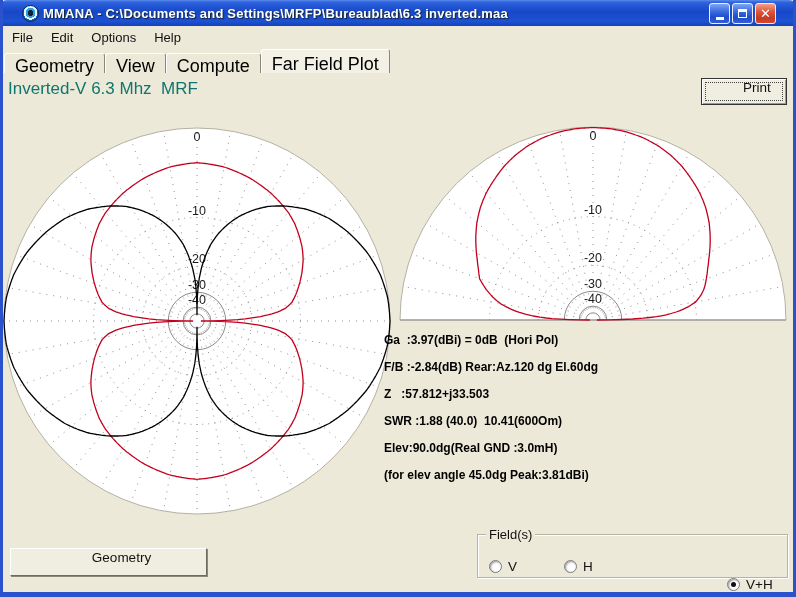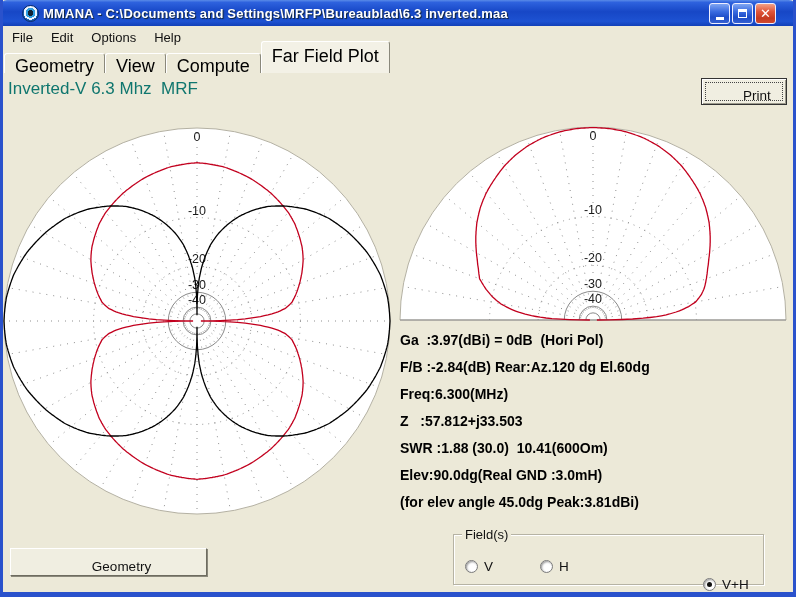--- a/index.html
+++ b/index.html
@@ -23,38 +23,38 @@
   .glyph-min{display:block;width:8px;height:3px;background:#fff;margin-top:10px;}
   .glyph-max{display:block;width:9px;height:9px;border:1px solid #fff;border-top:3px solid #fff;}
   .glyph-close{line-height:1;font-size:13px;}
   
   .menubar{position:absolute;left:3px;top:27px;right:3px;height:20px;display:flex;align-items:center;font-size:13px;}
   .menu-item{padding:2px 9px;color:#111;text-align:right;}
   .tabrow{position:absolute;left:4px;top:50px;height:23px;display:flex;align-items:flex-end;}
   .tab{height:20px;padding:2px 10px 0 10px;font-size:18px;color:#000000;background:#ECE9D8;
     border-left:1px solid #fff;border-top:1px solid #fff;border-right:1px solid #8A887B;
     border-radius:3px 3px 0 0;white-space:nowrap;}
-  .tab.active{height:32px;padding-top:4px;background:#F3F1E6;border-top:1px solid #fff;
+  .tab.active{height:24px;padding-top:4px;background:#F3F1E6;border-top:1px solid #fff;
     position:relative;z-index:2;margin-right:18px;}
   
   .model-label{position:absolute;left:8px;top:79px;font-size:17px;color:#0f766e;white-space:pre;}
   .btn{background:#F0EEE1;border-top:1px solid #FFFFFF;border-left:1px solid #FFFFFF;
     border-right:1px solid #6E6C60;border-bottom:1px solid #6E6C60;
-    box-shadow:1px 1px 0 #8a887b;font-size:13.5px;color:#111;display:flex;align-items:flex-end;justify-content:center;padding-left:32px;}
+    box-shadow:1px 1px 0 #8a887b;font-size:13.5px;color:#111;display:flex;align-items:flex-start;justify-content:center;padding-left:32px;}
   .print-btn{position:absolute;left:701px;top:78px;width:86px;height:27px;
     border:1px solid #333;box-shadow:inset 1px 1px 0 #fff,inset -1px -1px 0 #9c9a8c;outline:none;}
   .print-btn .focusrect{position:absolute;inset:3px;border:1px dotted #444;pointer-events:none;}
   .elev-btn{position:absolute;left:10px;top:548px;width:197px;height:28px;}
   
   .plot{position:absolute;}
   
-  .stats{position:absolute;left:400px;top:327px;width:392px;font-weight:bold;font-size:14px;color:#000;}
+  .stats{position:absolute;left:384px;top:327px;width:392px;font-weight:bold;font-size:12px;color:#000;}
   .stats .line{white-space:pre;line-height:27px;}
   
-  .fields-group{position:absolute;left:453px;top:534px;width:311px;height:51px;
+  .fields-group{position:absolute;left:477px;top:534px;width:311px;height:44px;
     border:1px solid #B6B3A4;box-shadow:inset 1px 1px 0 #fff,1px 1px 0 #fff;padding-left:47px;}
   .fields-legend{position:absolute;left:8px;top:-8px;background:#ECE9D8;padding:0 3px;font-size:13px;color:#111;}
   .radio-option{position:absolute;top:24px;display:flex;align-items:center;font-size:13.5px;color:#111;}
   .radio-circle{width:13px;height:13px;border-radius:50%;background:#fff;margin-right:6px;
     border:1px solid #7a7a7a;box-shadow:inset 1px 1px 2px #9a9a9a;position:relative;flex:0 0 auto;}
   .radio-circle.checked::after{content:"";position:absolute;left:3px;top:3px;width:5px;height:5px;border-radius:50%;background:#111;}
 </style>
 </head>
 <body>
 
@@ -180,23 +180,22 @@
       <text x="197" y="90.55199999999999" text-anchor="middle" font-size="12.5" fill="#1a1a1a">-10</text>
       <text x="197" y="139.188" text-anchor="middle" font-size="12.5" fill="#1a1a1a">-20</text>
       <text x="197" y="165.243" text-anchor="middle" font-size="12.5" fill="#1a1a1a">-30</text>
       <text x="197" y="180.104" text-anchor="middle" font-size="12.5" fill="#1a1a1a">-40</text>
       <path d="M200.9 197.0L213.4 196.9L225.9 196.5L236.6 196.0L247.1 195.2L253.9 194.5L260.6 193.7L265.4 192.8L270.2 191.9L273.5 191.0L276.8 190.0L280.1 189.0L283.4 187.9L285.7 186.9L288.0 185.8L290.3 184.7L292.6 183.6L294.3 182.5L296.1 181.3L297.9 180.1L299.6 178.9L300.6 177.8L301.5 176.7L302.4 175.5L303.3 174.4L304.2 173.2L305.1 172.0L305.7 170.9L306.2 169.8L306.8 168.6L307.3 167.4L307.8 166.3L308.3 165.1L308.6 163.9L308.9 162.8L309.2 161.6L309.4 160.5L309.7 159.3L309.9 158.1L310.1 156.9L310.4 155.7L310.6 154.5L310.7 153.3L310.9 152.1L311.1 150.9L311.2 149.7L311.4 148.5L311.5 147.2L311.6 146.0L311.8 144.7L312.0 143.4L312.2 142.1L312.4 140.7L312.5 139.4L312.6 138.1L312.8 136.7L312.9 135.4L313.1 134.0L313.3 132.6L313.4 131.1L313.6 129.7L313.7 128.2L313.8 126.8L313.9 125.3L314.0 123.9L314.1 122.4L314.1 120.9L314.2 119.4L314.2 117.9L314.2 116.4L314.2 114.9L314.2 113.4L314.1 111.9L314.0 110.4L314.0 108.9L313.8 107.3L313.7 105.8L313.6 104.3L313.4 102.7L313.3 101.2L313.1 99.6L312.8 98.1L312.5 96.6L312.2 95.1L311.9 93.6L311.5 92.0L311.2 90.5L310.8 89.0L310.4 87.5L310.0 85.9L309.6 84.4L309.1 83.0L308.5 81.5L308.0 80.0L307.4 78.6L306.9 77.1L306.3 75.7L305.6 74.2L305.0 72.8L304.4 71.3L303.7 69.9L302.9 68.5L302.2 67.1L301.4 65.7L300.6 64.4L299.8 63.0L299.0 61.7L298.1 60.3L297.3 59.0L296.4 57.6L295.5 56.3L294.6 55.0L293.7 53.6L292.8 52.3L291.8 51.0L290.8 49.7L289.9 48.4L288.9 47.1L287.9 45.8L286.8 44.5L285.8 43.2L284.7 42.0L283.6 40.9L282.4 39.7L281.3 38.5L280.1 37.4L278.9 36.2L277.7 35.1L276.5 33.9L275.3 32.8L274.1 31.7L272.8 30.7L271.5 29.7L270.2 28.7L268.9 27.7L267.5 26.7L266.2 25.7L264.8 24.8L263.5 23.8L262.1 22.9L260.7 22.0L259.3 21.2L257.8 20.4L256.4 19.6L254.9 18.8L253.4 18.0L252.0 17.2L250.5 16.5L249.0 15.7L247.5 15.0L246.0 14.3L244.4 13.7L242.9 13.1L241.3 12.5L239.7 12.0L238.1 11.4L236.6 10.9L235.0 10.3L233.4 9.8L231.8 9.3L230.2 8.8L228.6 8.5L226.9 8.1L225.3 7.7L223.6 7.4L222.0 7.1L220.4 6.8L218.7 6.5L217.1 6.2L215.4 5.9L213.7 5.7L212.1 5.5L210.4 5.4L208.7 5.2L207.1 5.1L205.4 5.0L203.7 4.9L202.0 4.8L200.4 4.7L198.7 4.6L197.0 4.6L195.3 4.6L193.6 4.7L192.0 4.8L190.3 4.9L188.6 5.0L186.9 5.1L185.3 5.2L183.6 5.4L181.9 5.5L180.3 5.7L178.6 5.9L176.9 6.2L175.3 6.5L173.6 6.8L172.0 7.1L170.4 7.4L168.7 7.7L167.1 8.1L165.4 8.5L163.8 8.8L162.2 9.3L160.6 9.8L159.0 10.3L157.4 10.9L155.9 11.4L154.3 12.0L152.7 12.5L151.1 13.1L149.6 13.7L148.0 14.3L146.5 15.0L145.0 15.7L143.5 16.5L142.0 17.2L140.6 18.0L139.1 18.8L137.6 19.6L136.2 20.4L134.7 21.2L133.3 22.0L131.9 22.9L130.5 23.8L129.2 24.8L127.8 25.7L126.5 26.7L125.1 27.7L123.8 28.7L122.5 29.7L121.2 30.7L119.9 31.7L118.7 32.8L117.5 33.9L116.3 35.1L115.1 36.2L113.9 37.4L112.7 38.5L111.6 39.7L110.4 40.9L109.3 42.0L108.2 43.2L107.2 44.5L106.1 45.8L105.1 47.1L104.1 48.4L103.2 49.7L102.2 51.0L101.2 52.3L100.3 53.6L99.4 55.0L98.5 56.3L97.6 57.6L96.7 59.0L95.9 60.3L95.0 61.7L94.2 63.0L93.4 64.4L92.6 65.7L91.8 67.1L91.1 68.5L90.3 69.9L89.6 71.3L89.0 72.8L88.4 74.2L87.7 75.7L87.1 77.1L86.6 78.6L86.0 80.0L85.5 81.5L84.9 83.0L84.4 84.4L84.0 85.9L83.6 87.5L83.2 89.0L82.8 90.5L82.5 92.0L82.1 93.6L81.8 95.1L81.5 96.6L81.2 98.1L80.9 99.6L80.7 101.2L80.6 102.7L80.4 104.3L80.3 105.8L80.2 107.3L80.0 108.9L80.0 110.4L79.9 111.9L79.8 113.4L79.8 114.9L79.8 116.4L79.8 117.9L79.8 119.4L79.9 120.9L79.9 122.4L80.0 123.9L80.1 125.3L80.2 126.8L80.3 128.2L80.4 129.7L80.6 131.1L80.7 132.6L80.9 134.0L81.1 135.4L81.2 136.7L81.4 138.1L81.5 139.4L81.6 140.7L81.8 142.1L82.0 143.4L82.2 144.7L82.4 146.0L82.5 147.2L82.6 148.5L82.8 149.7L82.9 150.9L83.1 152.1L83.3 153.3L83.4 154.5L83.6 155.7L84.4 157.1L85.2 158.5L86.0 159.9L86.8 161.2L87.6 162.5L88.5 163.8L89.3 165.1L90.1 166.4L91.2 167.7L92.2 168.9L93.3 170.2L94.3 171.4L95.4 172.6L96.4 173.8L97.8 175.0L99.2 176.2L100.5 177.4L101.9 178.5L103.3 179.6L104.6 180.7L106.7 181.9L108.8 183.0L110.8 184.1L112.9 185.2L115.4 186.3L117.8 187.3L120.3 188.3L122.7 189.2L126.0 190.2L129.2 191.1L132.4 191.9L135.5 192.7L139.9 193.5L144.2 194.2L150.1 195.0L155.9 195.6L164.8 196.2L173.6 196.6L183.8 196.9L193.9 197.0" fill="none" stroke="#C2001E" stroke-width="1.3"></path>
     </svg>
 
   <div class="stats">
       <div class="line">Ga  :3.97(dBi) = 0dB  (Hori Pol)</div>
       <div class="line">F/B :-2.84(dB) Rear:Az.120 dg El.60dg</div>
-      <div class="line">Freq:6.300(MHz)</div>
       <div class="line">Z   :57.812+j33.503</div>
-      <div class="line">SWR :1.88 (30.0)  10.41(600Om)</div>
+      <div class="line">SWR :1.88 (40.0)  10.41(600Om)</div>
       <div class="line">Elev:90.0dg(Real GND :3.0mH)</div>
       <div class="line">(for elev angle 45.0dg Peak:3.81dBi)</div>
     </div>
 
   <button class="btn elev-btn">
     <span>Geometry</span>
   </button>
 
   <div class="fields-group">
     <span class="fields-legend">Field(s)</span>

